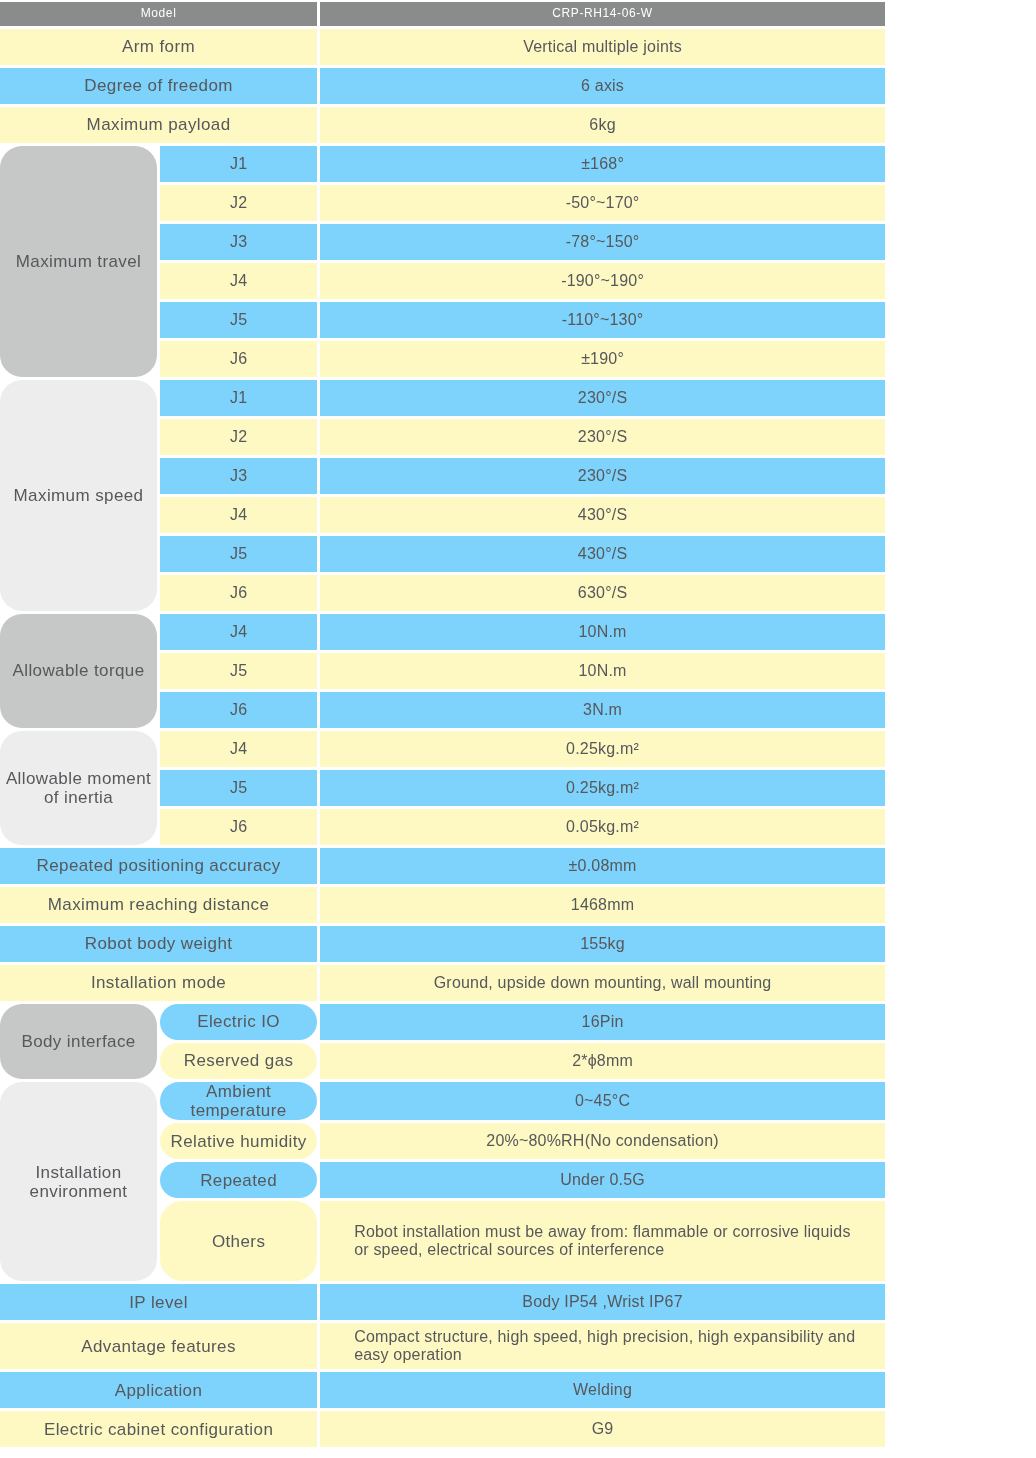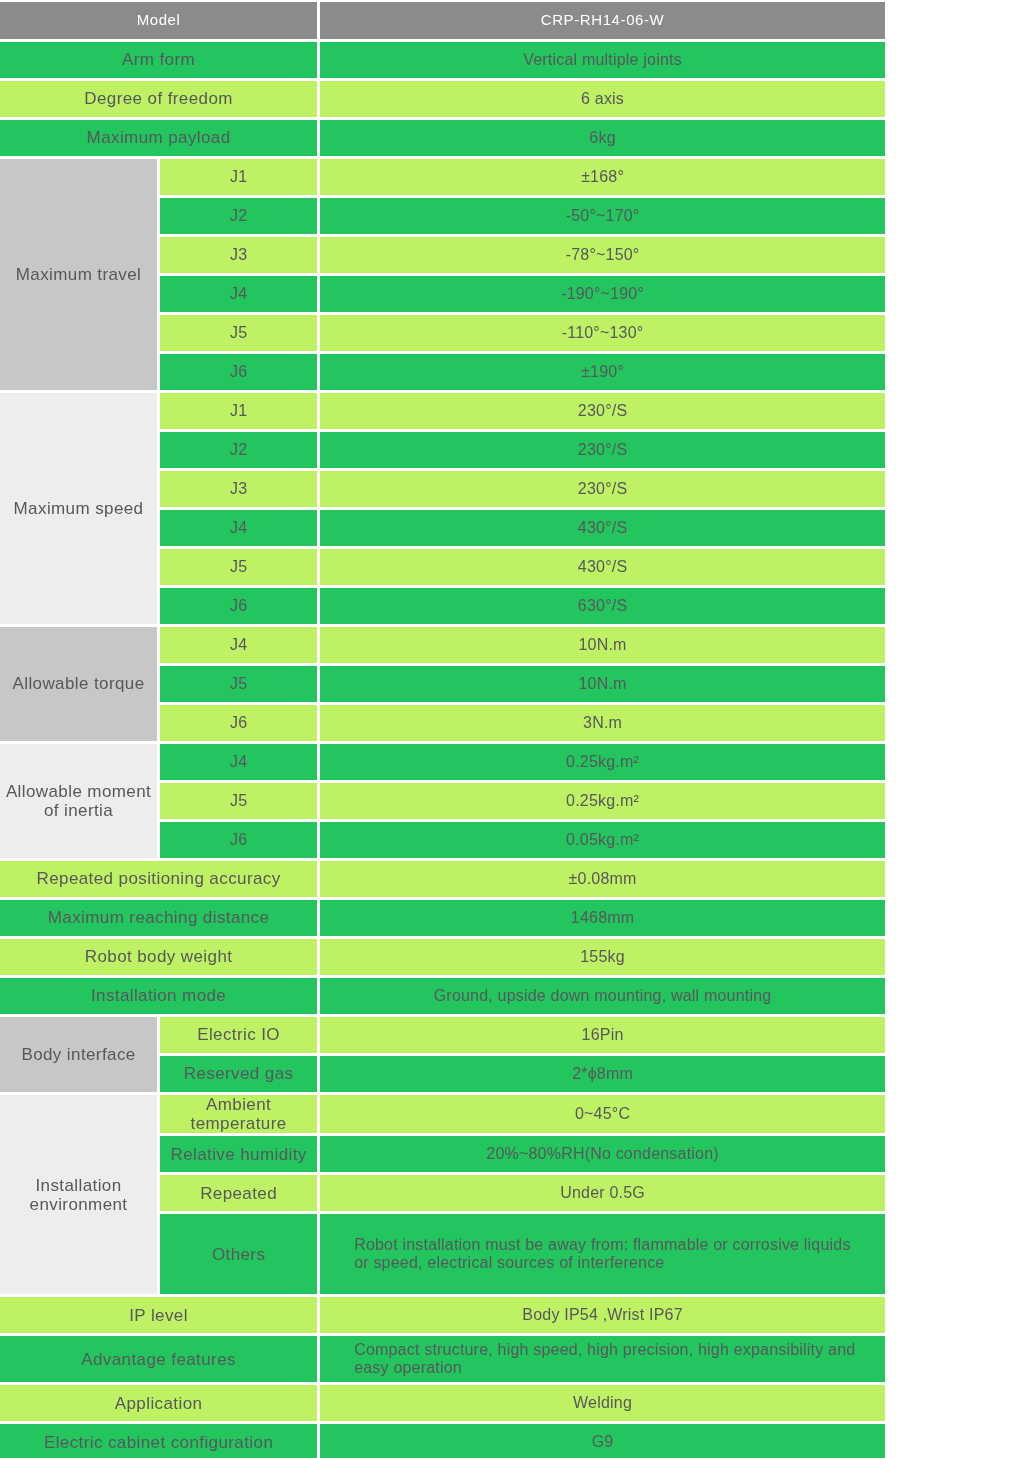--- a/index.html
+++ b/index.html
@@ -28,45 +28,45 @@
     text-align: center;
     vertical-align: middle;
     padding: 0;
     line-height: 1.12;
     overflow: hidden;
   }
   thead th {
     background: #8a8b8b;
     color: #ffffff;
     font-weight: normal;
-    font-size: 15px;
+    font-size: 12px;
     letter-spacing: 0.6px;
-    height: 37px;
+    height: 24px;
   }
   tr.std   { height: 36px; }
   tr.tall  { height: 80px; }
   tr.tall2 { height: 46px; }
   .lbl {
     font-size: 17px;
     letter-spacing: 0.4px;
   }
   .val {
     font-size: 16px;
     letter-spacing: 0.2px;
   }
-  .gray  { background: #bef264; }
-  .white { background: #22c55e; }
+  .gray  { background: #7dd3fc; }
+  .white { background: #fef9c3; }
   .span-dark  { background: #c6c7c7; }
   .span-light { background: #ededee; margin-top: 27px; }
   .left-val {
     text-align: left;
     padding-left: 34px;
     padding-right: 24px;
   }
-  .lbl.pad { padding-left: 4px; padding-right: 4px; }
+  .lbl.pad { padding-left: 4px; padding-right: 4px; border-radius: 22px; }
 </style>
 </head>
 <body>
 
 <div>
 <table class="spec">
   <colgroup>
         <col class="c1">
         <col class="c2">
         <col class="c3">

